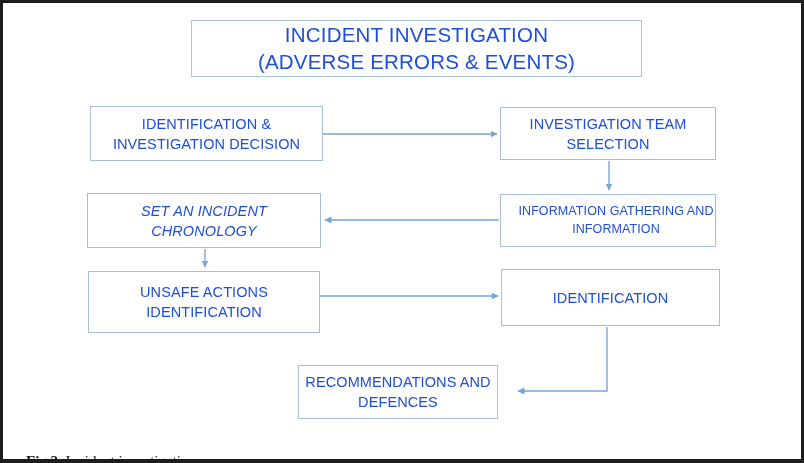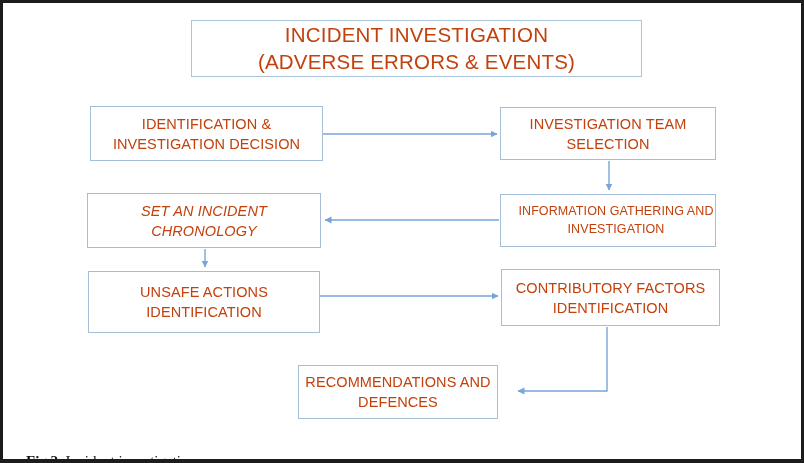--- a/index.html
+++ b/index.html
@@ -24,21 +24,21 @@
     top: 0;
     width: 804px;
     height: 463px;
     pointer-events: none;
   }
   .box {
     position: absolute;
     box-sizing: border-box;
     background: #ffffff;
     border: 1px solid #a6bed8;
-    color: #c2410c;
+    color: #1d4ed8;
     display: flex;
     flex-direction: column;
     align-items: center;
     justify-content: center;
     text-align: center;
     line-height: 1.38;
   }
   .title-box {
     left: 188px;
     top: 17px;
@@ -96,35 +96,34 @@
     <div>INVESTIGATION DECISION</div>
   </div>
 
   <div class="box node" style="left:497px; top:104px; width:216px; height:53px;">
     <div>INVESTIGATION TEAM</div>
     <div>SELECTION</div>
   </div>
 
   <div class="box node node-small" style="left:497px; top:191px; width:216px; height:53px;padding-left:16px;">
     <div>INFORMATION GATHERING AND</div>
-    <div>INVESTIGATION</div>
+    <div>INFORMATION</div>
   </div>
 
   <div class="box node" style="left:84px; top:190px; width:234px; height:55px;font-style:italic;">
     <div>SET AN INCIDENT</div>
     <div>CHRONOLOGY</div>
   </div>
 
   <div class="box node" style="left:85px; top:268px; width:232px; height:62px;">
     <div>UNSAFE ACTIONS</div>
     <div>IDENTIFICATION</div>
   </div>
 
   <div class="box node" style="left:498px; top:266px; width:219px; height:57px;">
-    <div>CONTRIBUTORY FACTORS</div>
     <div>IDENTIFICATION</div>
   </div>
 
   <div class="box node" style="left:295px; top:362px; width:200px; height:54px;">
     <div>RECOMMENDATIONS AND</div>
     <div>DEFENCES</div>
   </div>
 
   <div class="caption">
     <span class="bold">Fig 2.</span><span> Incident investigation process.</span>

